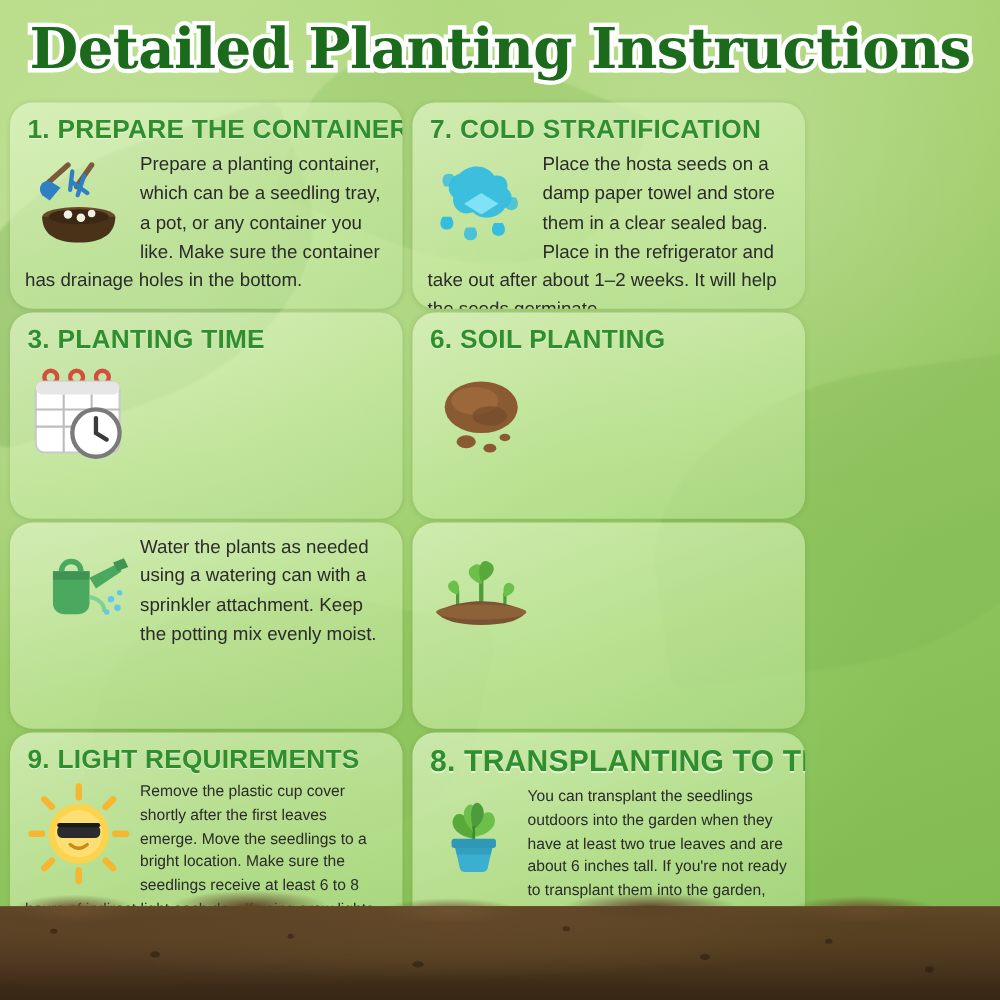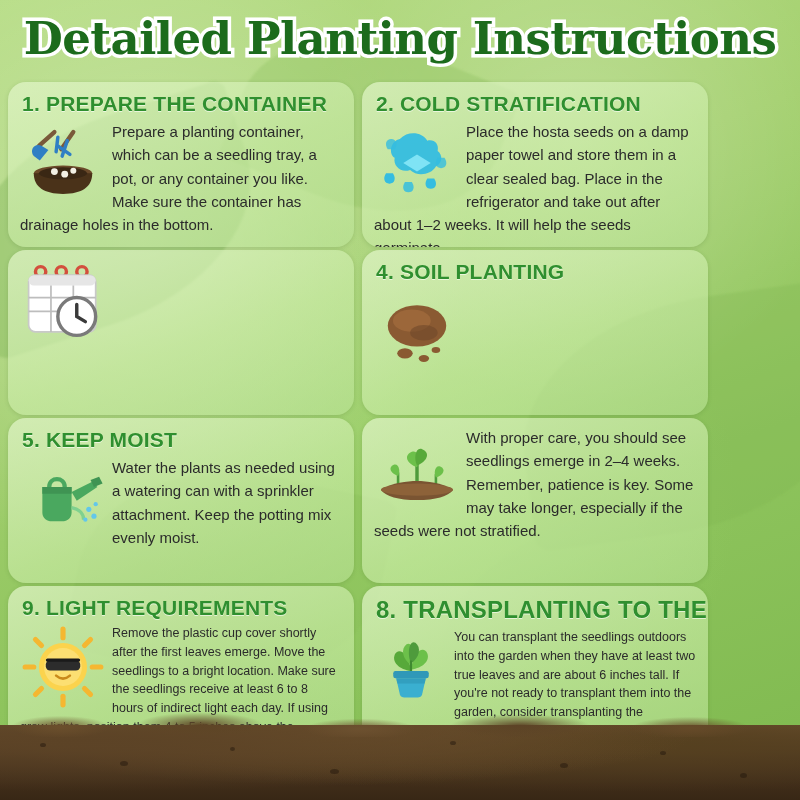--- a/index.html
+++ b/index.html
@@ -82,21 +82,21 @@
     font-family: "DejaVu Serif", serif;
     text-shadow: 0 2px 0 rgba(255,255,255,0.5);
     white-space: nowrap;
   }
 
   
   #grid {
     position: absolute;
     top: 82px;
     left: 8px;
-    width: 700px;
+    width: 636px;
     display: grid;
     grid-template-columns: 1fr 1fr;
     grid-auto-rows: 165px;
     column-gap: 8px;
     row-gap: 3px;
   }
   .card {
     position: relative;
     border-radius: 18px;
     background: linear-gradient(160deg, rgba(225,245,200,0.72) 0%, rgba(205,238,170,0.62) 55%, rgba(190,230,155,0.55) 100%);
@@ -164,40 +164,41 @@
             <circle cx="52" cy="63" r="4" fill="#f2efe4"></circle>
             <circle cx="62" cy="59" r="3.5" fill="#f2efe4"></circle>
           </g>
         </svg>
       </div>
       <span>Prepare a planting container, which can be a seedling tray, a pot, or any container you like. Make sure the container has drainage holes in the bottom.</span>
     </div>
   </div>
 
   <div class="card">
-    <div class="card-title">2. COLD STRATIFICATION</div>
+    <div class="card-title">7. COLD STRATIFICATION</div>
     <div class="card-body">
       <div class="icon-box">
         <svg viewBox="0 0 100 100">
           <g fill="#35bde0">
             <path d="M30 22 c10 -10 26 -8 32 2 c8 -2 14 4 12 12 c6 4 6 14 -2 18 c-6 10 -22 12 -30 4 c-10 4 -20 -4 -18 -14 c-8 -6 -4 -20 6 -22z" opacity="0.95"></path>
             <path d="M50 40 l16 10 -16 10 -16 -10z" fill="#7fe3f5"></path>
             <path d="M22 62 c4 6 2 12 -4 12 s-8 -6 -4 -12z"></path>
             <path d="M70 68 c4 6 2 12 -4 12 s-8 -6 -4 -12z"></path>
             <path d="M44 72 c4 6 2 12 -4 12 s-8 -6 -4 -12z" opacity="0.85"></path>
             <path d="M16 34 c-4 -6 -2 -12 4 -12 s8 6 4 12z" opacity="0.8"></path>
             <path d="M82 44 c4 6 2 12 -4 12 s-8 -6 -4 -12z" opacity="0.8"></path>
           </g>
         </svg>
       </div>
       <span>Place the hosta seeds on a damp paper towel and store them in a clear sealed bag. Place in the refrigerator and take out after about 1–2 weeks. It will help the seeds germinate.</span>
     </div>
   </div>
 
   <div class="card">
+    <div class="card-title">3. PLANTING TIME</div>
     <div class="card-body">
       <div class="icon-box">
         <svg viewBox="0 0 100 100">
           <g>
             <circle cx="24" cy="16" r="6" fill="none" stroke="#d34f3d" stroke-width="4"></circle>
             <circle cx="48" cy="16" r="6" fill="none" stroke="#d34f3d" stroke-width="4"></circle>
             <circle cx="72" cy="16" r="6" fill="none" stroke="#d34f3d" stroke-width="4"></circle>
             <rect x="10" y="20" width="78" height="66" rx="8" fill="#ffffff" stroke="#c9c9c9" stroke-width="2"></rect>
             <rect x="10" y="20" width="78" height="12" rx="6" fill="#e6e6e6"></rect>
             <g stroke="#bdbdbd" stroke-width="2">
@@ -208,39 +209,38 @@
             </g>
             <circle cx="66" cy="68" r="22" fill="#ffffff" stroke="#7a7a7a" stroke-width="4"></circle>
             <path d="M66 54 L66 68 L76 74" stroke="#3a3a3a" stroke-width="4" fill="none" stroke-linecap="round"></path>
           </g>
         </svg>
       </div>
     </div>
   </div>
 
   <div class="card">
-    <div class="card-title">4. SOIL PLANTING</div>
+    <div class="card-title">6. SOIL PLANTING</div>
     <div class="card-body">
       <div class="icon-box">
         <svg viewBox="0 0 100 100">
           <g>
             <ellipse cx="50" cy="44" rx="34" ry="24" fill="#8a5a32"></ellipse>
             <ellipse cx="44" cy="38" rx="22" ry="13" fill="#a06a3c" opacity="0.8"></ellipse>
             <ellipse cx="58" cy="52" rx="16" ry="9" fill="#6f482a" opacity="0.6"></ellipse>
             <ellipse cx="36" cy="76" rx="9" ry="6" fill="#8a5a32"></ellipse>
             <ellipse cx="58" cy="82" rx="6" ry="4" fill="#8a5a32"></ellipse>
             <ellipse cx="72" cy="72" rx="5" ry="3.5" fill="#8a5a32"></ellipse>
           </g>
         </svg>
       </div>
     </div>
   </div>
 
   <div class="card">
-    <div class="card-title">5. KEEP MOIST</div>
     <div class="card-body">
       <div class="icon-box">
         <svg viewBox="0 0 100 100">
           <g>
             <path d="M26 36 h34 v30 c0 6 -5 10 -11 10 h-12 c-6 0 -11 -4 -11 -10z" fill="#4aa85f"></path>
             <path d="M26 36 h34 v8 h-34z" fill="#3f9453"></path>
             <path d="M60 42 L84 30 l6 6 -24 16z" fill="#4aa85f"></path>
             <path d="M82 28 l10 -4 4 8 -10 4z" fill="#3f9453"></path>
             <path d="M34 36 c0 -12 18 -12 18 0" fill="none" stroke="#4aa85f" stroke-width="5"></path>
             <path d="M60 60 c10 2 14 8 14 14" fill="none" stroke="#7fd18f" stroke-width="4"></path>
@@ -267,21 +267,20 @@
             <path d="M50 46 c12 -5 16 -15 6 -19 c-8 -3 -10 11 -6 19z" fill="#57a93a"></path>
             <path d="M28 72 V54" stroke="#4e9b3c" stroke-width="3"></path>
             <path d="M28 58 c-9 -3 -12 -10 -5 -13 c6 -2 8 8 5 13z" fill="#6cc04a"></path>
             <path d="M72 72 V56" stroke="#4e9b3c" stroke-width="3"></path>
             <path d="M72 60 c9 -3 12 -10 5 -13 c-6 -2 -8 8 -5 13z" fill="#6cc04a"></path>
             <path d="M8 74 c14 -8 30 -10 42 -10 s28 2 42 10 c-6 8 -20 12 -42 12 s-36 -4 -42 -12z" fill="#7a5432"></path>
             <ellipse cx="50" cy="74" rx="42" ry="7" fill="#8d6239"></ellipse>
           </g>
         </svg>
       </div>
-      <span>With proper care, you should see seedlings emerge in 2–4 weeks. Remember, patience is key. Some may take longer, especially if the seeds were not stratified.</span>
     </div>
   </div>
 
   <div class="card">
     <div class="card-title">9. LIGHT REQUIREMENTS</div>
     <div class="card-body tight">
       <div class="icon-box">
         <svg viewBox="0 0 100 100">
           <g>
             <g stroke="#f5b731" stroke-width="6" stroke-linecap="round">

